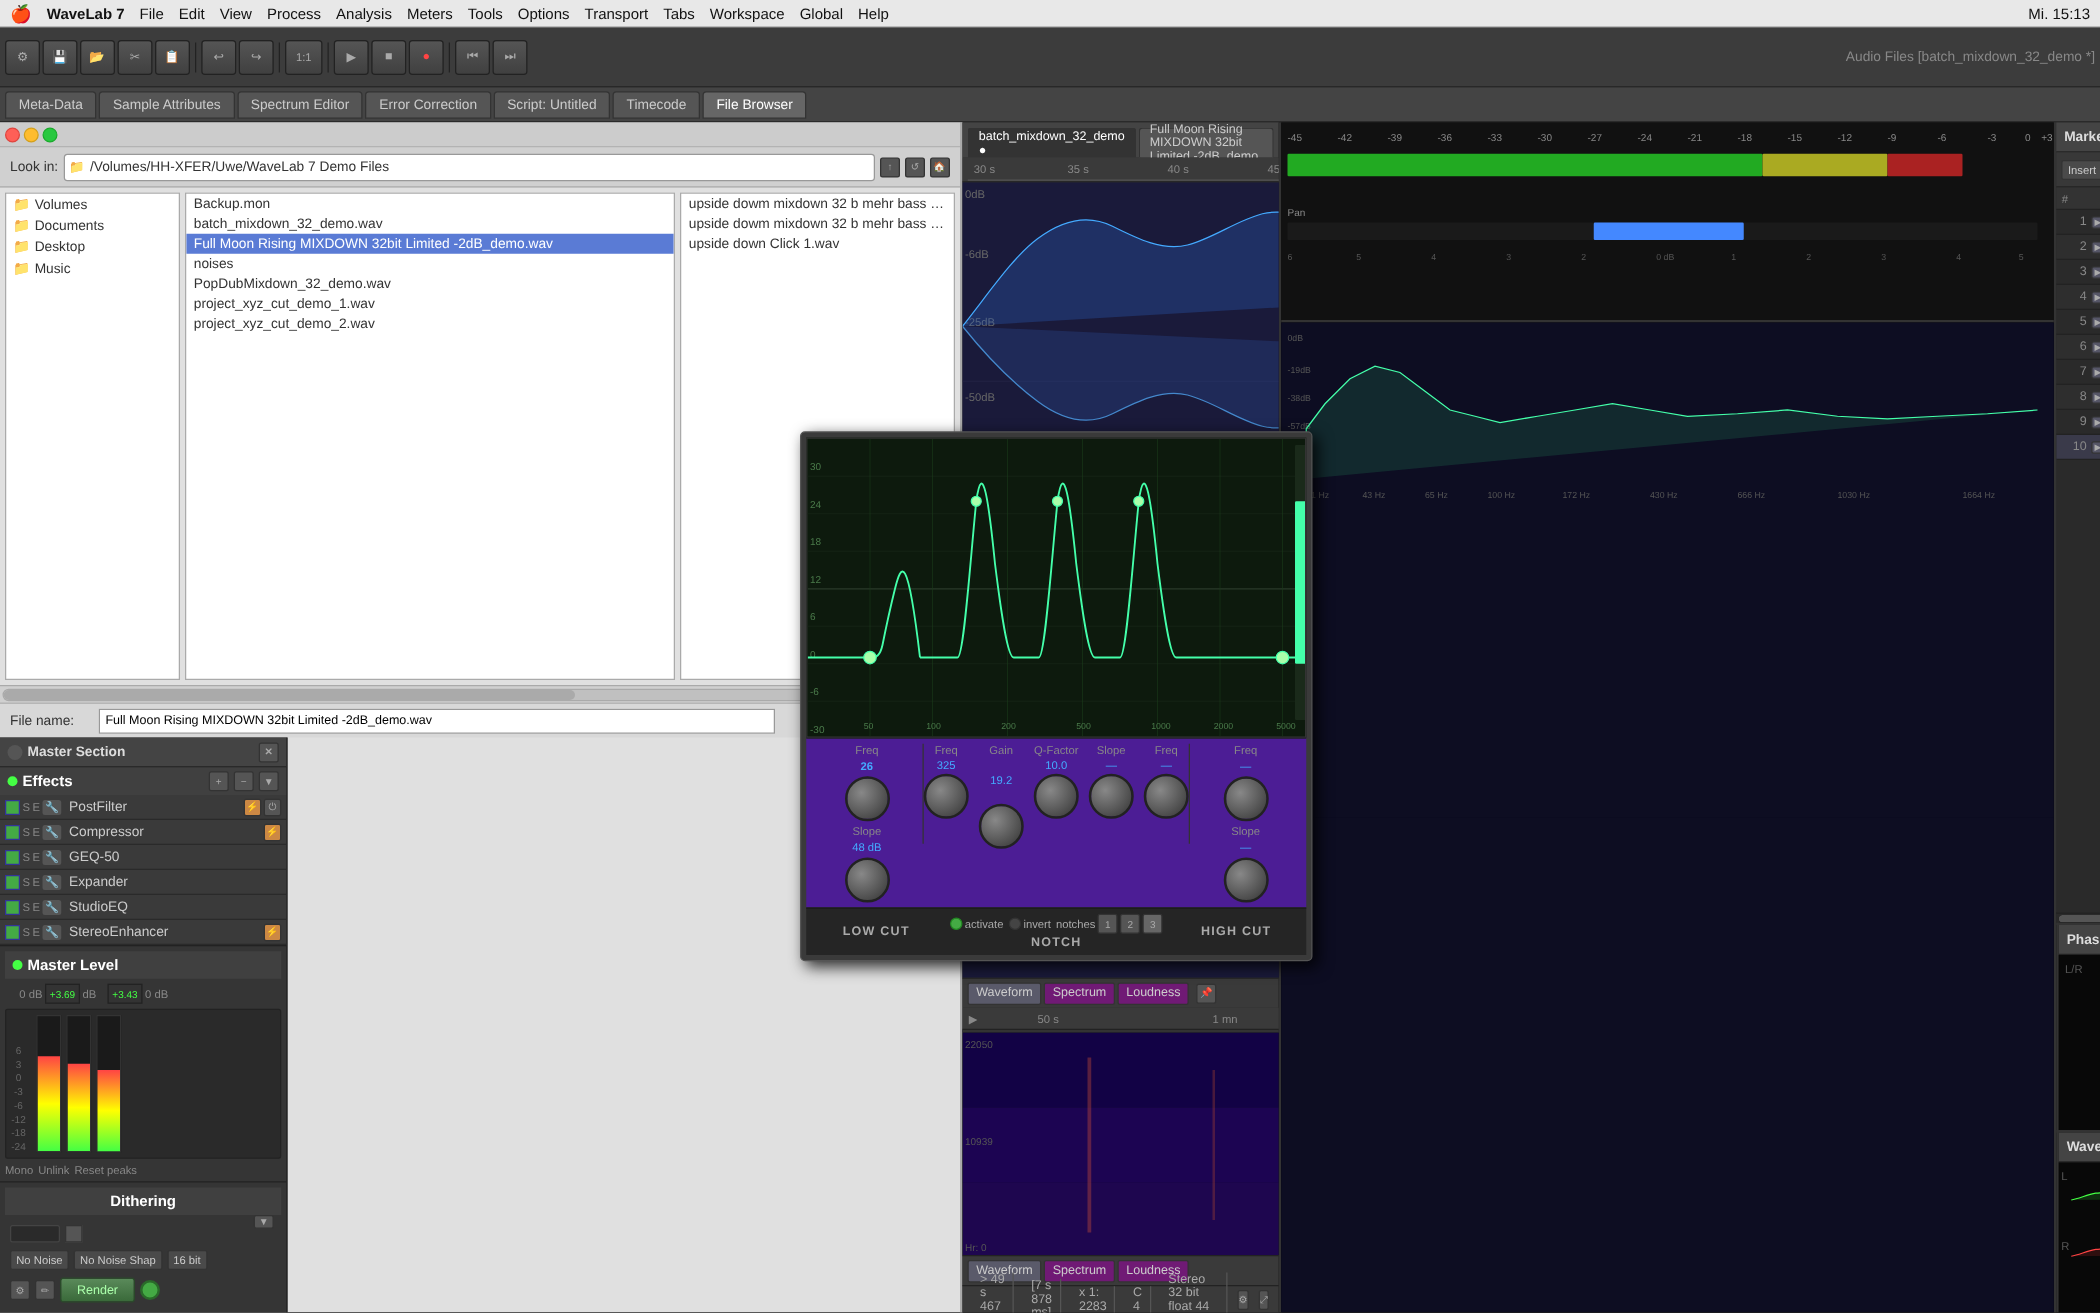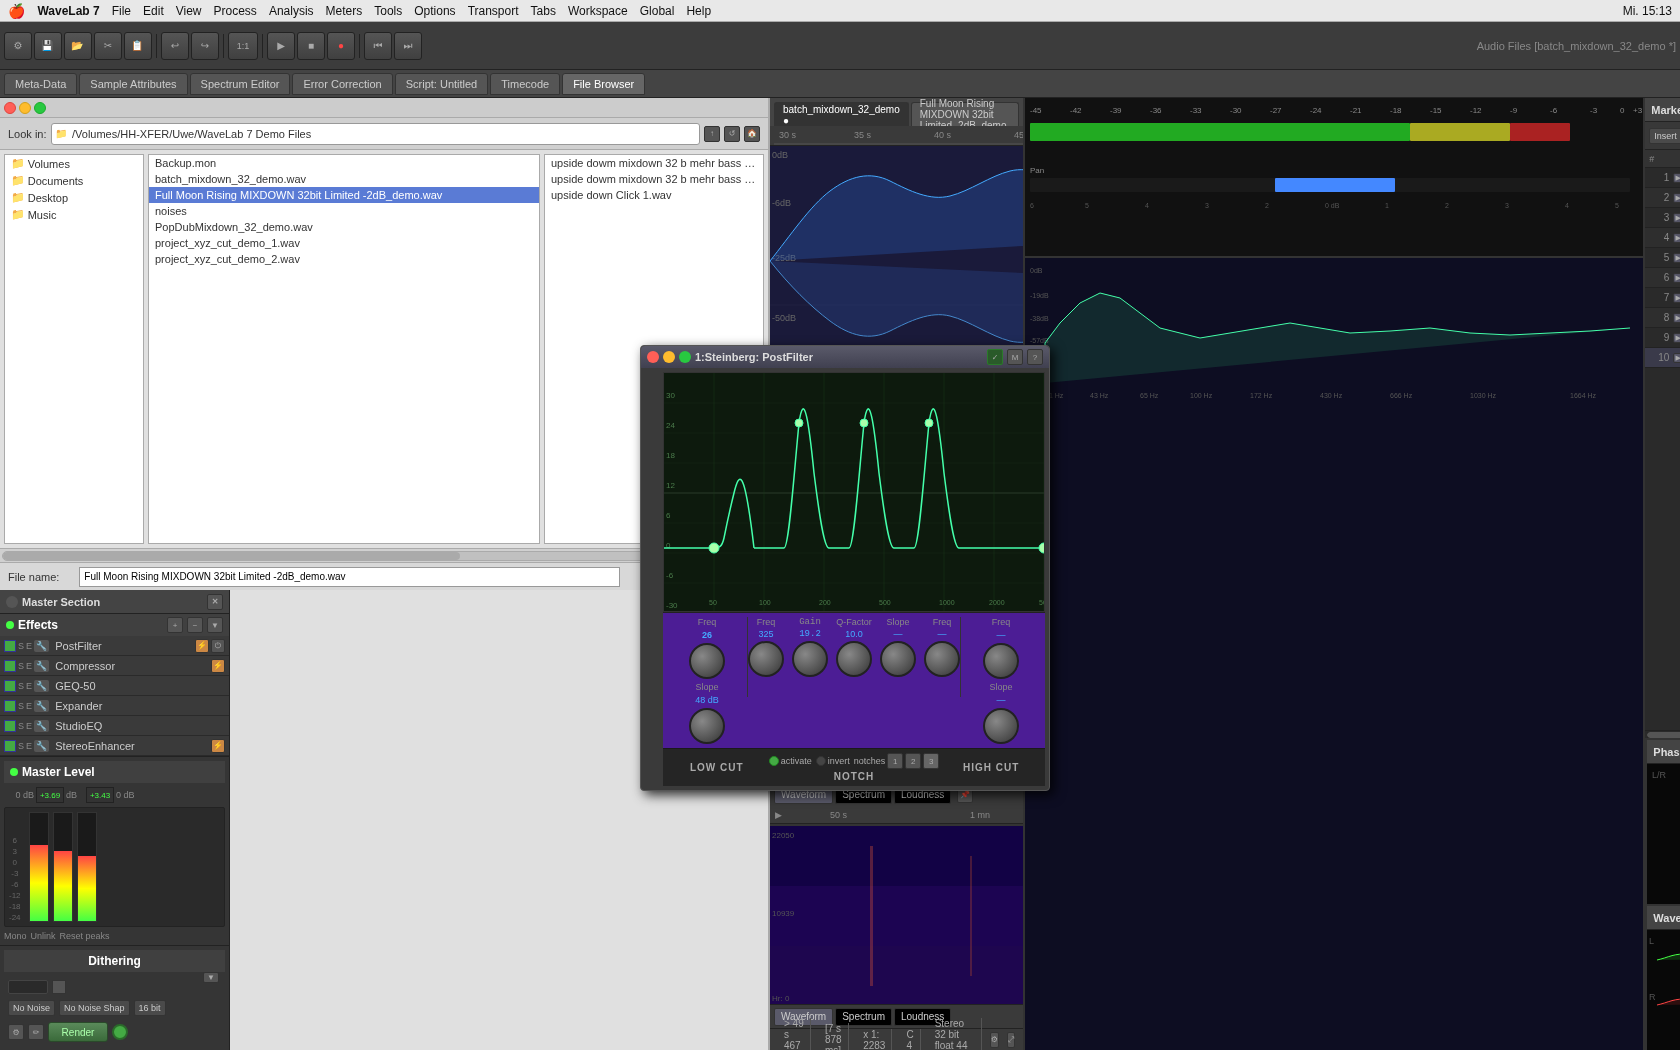--- a/index.html
+++ b/index.html
@@ -463,21 +463,21 @@
       display: flex;
       align-items: center;
       padding: 0 4px;
       gap: 2px;
       border-top: 1px solid #222;
     }
 
     .view-tab {
       height: 18px;
       padding: 0 6px;
-      background: #000000;
+      background: #701a75;
       border: 1px solid #333;
       border-radius: 2px;
       font-size: 10px;
       color: #ccc;
       display: flex;
       align-items: center;
       cursor: pointer;
     }
     .view-tab.active { background: #5a5a6a; }
 
@@ -531,21 +531,20 @@
     }
 
     #postfilter-titlebar .title {
       font-size: 11px;
       color: #ddd;
       font-weight: bold;
     }
 
     #postfilter-body {
       padding: 4px;
-      margin-left: 18px;
     }
 
     .pf-graph {
       width: 100%;
       height: 240px;
       background: #0d1a0d;
       border: 1px solid #333;
       position: relative;
       overflow: hidden;
     }
@@ -1183,31 +1182,20 @@
               <text x="360" y="135" fill="#555" font-size="7">666 Hz</text>
               <text x="440" y="135" fill="#555" font-size="7">1030 Hz</text>
               <text x="540" y="135" fill="#555" font-size="7">1664 Hz</text>
             </g>
           </svg>
         </div>
       </div>
     </div>
 
     <div id="postfilter-dialog">
-      <div id="postfilter-titlebar">
-        <div style="width:12px;height:12px;border-radius:50%;background:#ff5f57;cursor:pointer;"></div>
-        <div style="width:12px;height:12px;border-radius:50%;background:#febc2e;cursor:pointer;"></div>
-        <div style="width:12px;height:12px;border-radius:50%;background:#28c840;cursor:pointer;"></div>
-        <span class="title">1:Steinberg: PostFilter</span>
-        <div style="margin-left:auto;display:flex;gap:4px;">
-          <div class="icon-btn" style="background:#2a5a2a;border-color:#2a7a2a;">✓</div>
-          <div class="icon-btn">M</div>
-          <div class="icon-btn">?</div>
-        </div>
-      </div>
 
       <div id="postfilter-body">
 
         <div class="pf-graph">
           <svg width="100%" height="240">
             <rect width="100%" height="100%" fill="#0d1a0d"></rect>
 
             <line x1="0" y1="30" x2="100%" y2="30" stroke="#1a2a1a" stroke-width="0.5"></line>
             <line x1="0" y1="60" x2="100%" y2="60" stroke="#1a2a1a" stroke-width="0.5"></line>
             <line x1="0" y1="90" x2="100%" y2="90" stroke="#1a2a1a" stroke-width="0.5"></line>
@@ -1269,21 +1257,21 @@
 
           <div style="width:1px;height:80px;background:#333;"></div>
 
           <div style="display:flex;flex-direction:column;align-items:center;gap:2px;flex:2;">
             <div style="display:flex;gap:8px;">
               <div style="display:flex;flex-direction:column;align-items:center;gap:2px;">
                 <div style="font-size:9px;color:#888;">Freq</div>
                 <div style="font-size:9px;color:#44aaff;">325</div>
                 <div class="pf-knob" style="width:36px;height:36px;"></div>
               </div>
-              <div style="display:flex;flex-direction:column;align-items:center;gap:2px;font-family:Liberation Mono, monospace;">
+              <div style="display:flex;flex-direction:column;align-items:center;gap:14px;">
                 <div style="font-size:9px;color:#888;">Gain</div>
                 <div style="font-size:9px;color:#44aaff;">19.2</div>
                 <div class="pf-knob" style="width:36px;height:36px;"></div>
               </div>
               <div style="display:flex;flex-direction:column;align-items:center;gap:2px;">
                 <div style="font-size:9px;color:#888;">Q-Factor</div>
                 <div style="font-size:9px;color:#44aaff;">10.0</div>
                 <div class="pf-knob" style="width:36px;height:36px;"></div>
               </div>
               <div style="display:flex;flex-direction:column;align-items:center;gap:2px;">

